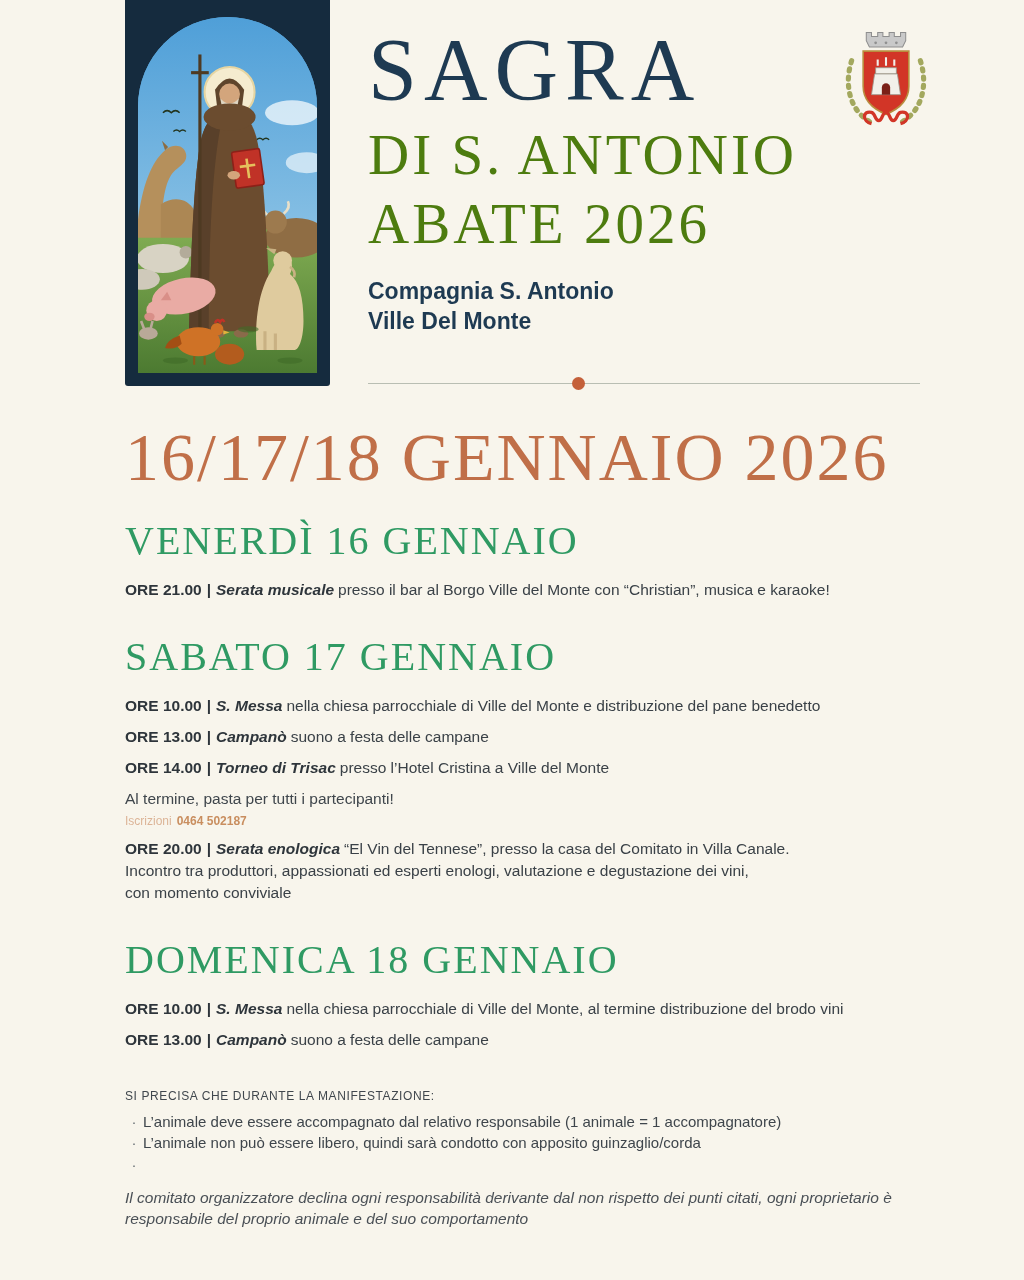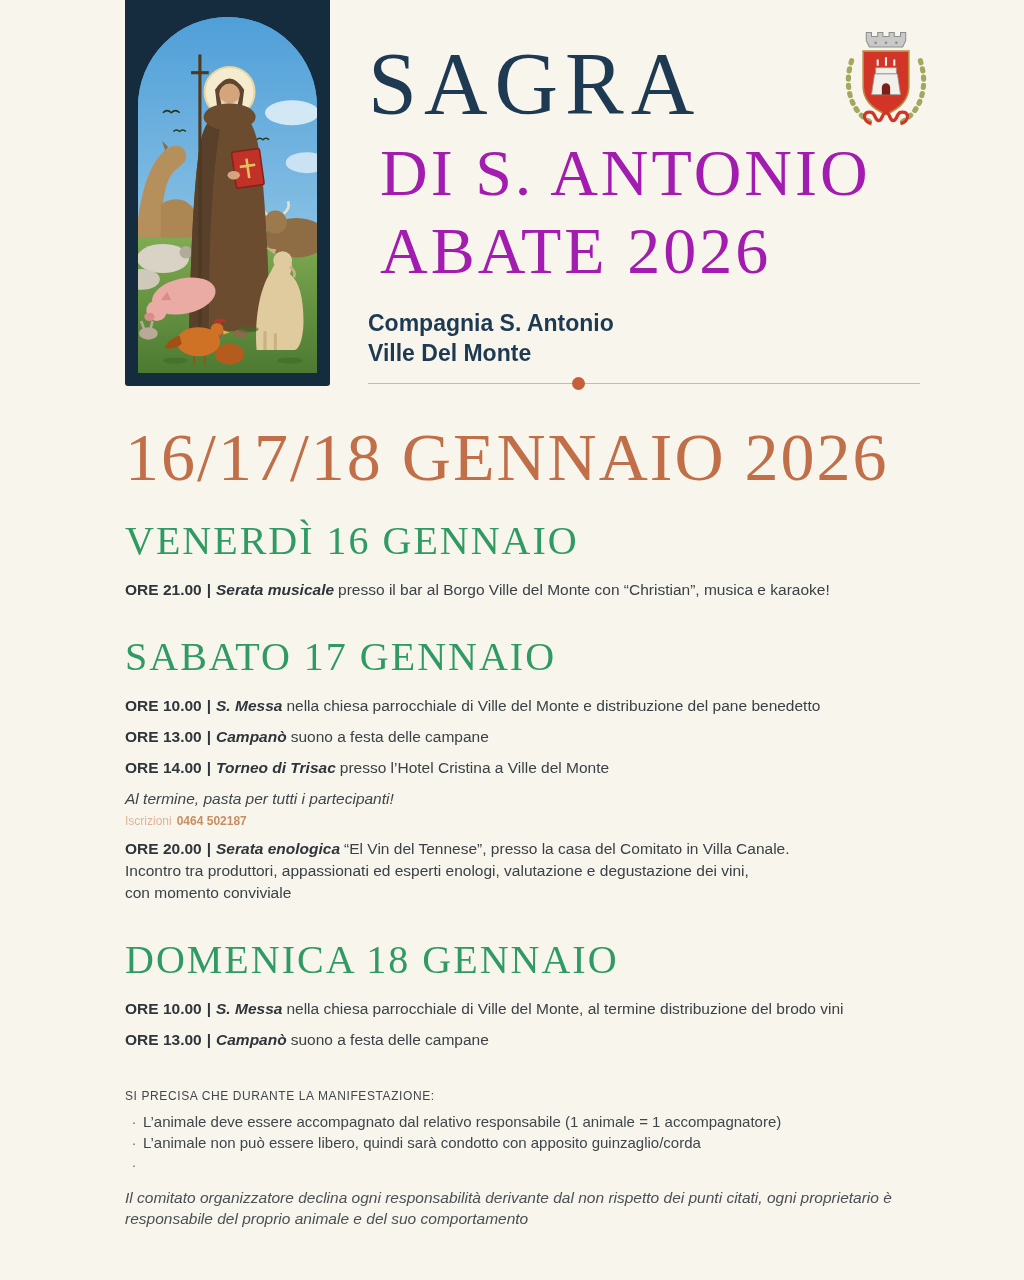--- a/index.html
+++ b/index.html
@@ -22,28 +22,28 @@
     width:179px;height:356px;margin-bottom:13px;
     border-radius:92px 92px 0 0;overflow:hidden;background:#5aa7dc;
   }
   .saint-arch svg{display:block;width:100%;height:100%;}
 
   
   .crest{position:absolute;left:840px;top:20px;width:92px;height:112px;}
   .crest svg{display:block;width:100%;height:100%;}
 
   
-  .title-block{position:absolute;left:368px;top:40px;width:560px;}
+  .title-block{position:absolute;left:368px;top:26px;width:560px;}
   .title-l1{
     font-family:"Liberation Serif",serif;font-size:88px;line-height:1;
     color:#1e3a52;letter-spacing:7px;font-weight:normal;margin:0;
   }
   .title-l2,.title-l3{
-    font-family:"Liberation Serif",serif;font-size:66px;line-height:1;
-    color:#a21caf;letter-spacing:3px;font-weight:normal;margin:12px 0 0 12px;
+    font-family:"Liberation Serif",serif;font-size:57px;line-height:1;
+    color:#4d7c0f;letter-spacing:3px;font-weight:normal;margin:12px 0 0 0;
   }
   .organizer{margin-top:24px;font-size:23px;font-weight:bold;color:#1e3a52;line-height:1.32;}
 
   
   .divider{position:absolute;left:368px;top:383px;width:552px;height:1px;background:#b9beb3;}
   .divider .dot{
     position:absolute;left:204px;top:-6px;width:13px;height:13px;border-radius:50%;
     background:#c4603a;
   }
 
@@ -60,21 +60,21 @@
     color:#2f9a63;letter-spacing:2px;font-weight:normal;margin:34px 0 16px 0;
   }
   .day-heading.first{margin-top:0;}
 
   .event{margin:9px 0 0 0;font-size:15.5px;line-height:1.42;color:#3a4147;}
   .event .t{font-weight:bold;color:#2e353b;}
   .event .sep{font-weight:bold;color:#2e353b;margin:0 5px;}
   .event .n{font-weight:bold;font-style:italic;color:#2e353b;margin-right:4px;}
   .event .d{white-space:pre-line;}
 
-  .note{margin:10px 0 0 0;font-size:15.5px;font-style:italic;color:#3f464c;line-height:1.35;}
+  .note{margin:10px 0 0 0;font-size:15.5px;color:#3f464c;line-height:1.35;}
   .iscrizioni{margin:3px 0 0 0;font-size:12px;line-height:1.35;}
   .iscrizioni .lbl{color:#dcb497;}
   .iscrizioni .phone{color:#c98e5f;font-weight:bold;margin-left:5px;}
 
   .rules{margin-top:38px;}
   .rules-heading{font-size:12px;letter-spacing:0.6px;color:#40474d;margin:0 0 8px 0;font-weight:normal;}
   .rules-list{list-style:none;margin:0;padding:0;}
   .rules-list li{font-size:15px;line-height:1.42;color:#3f464c;display:flex;}
   .rules-list .b{width:18px;text-align:center;color:#6a7076;flex:0 0 18px;}
   .disclaimer{

